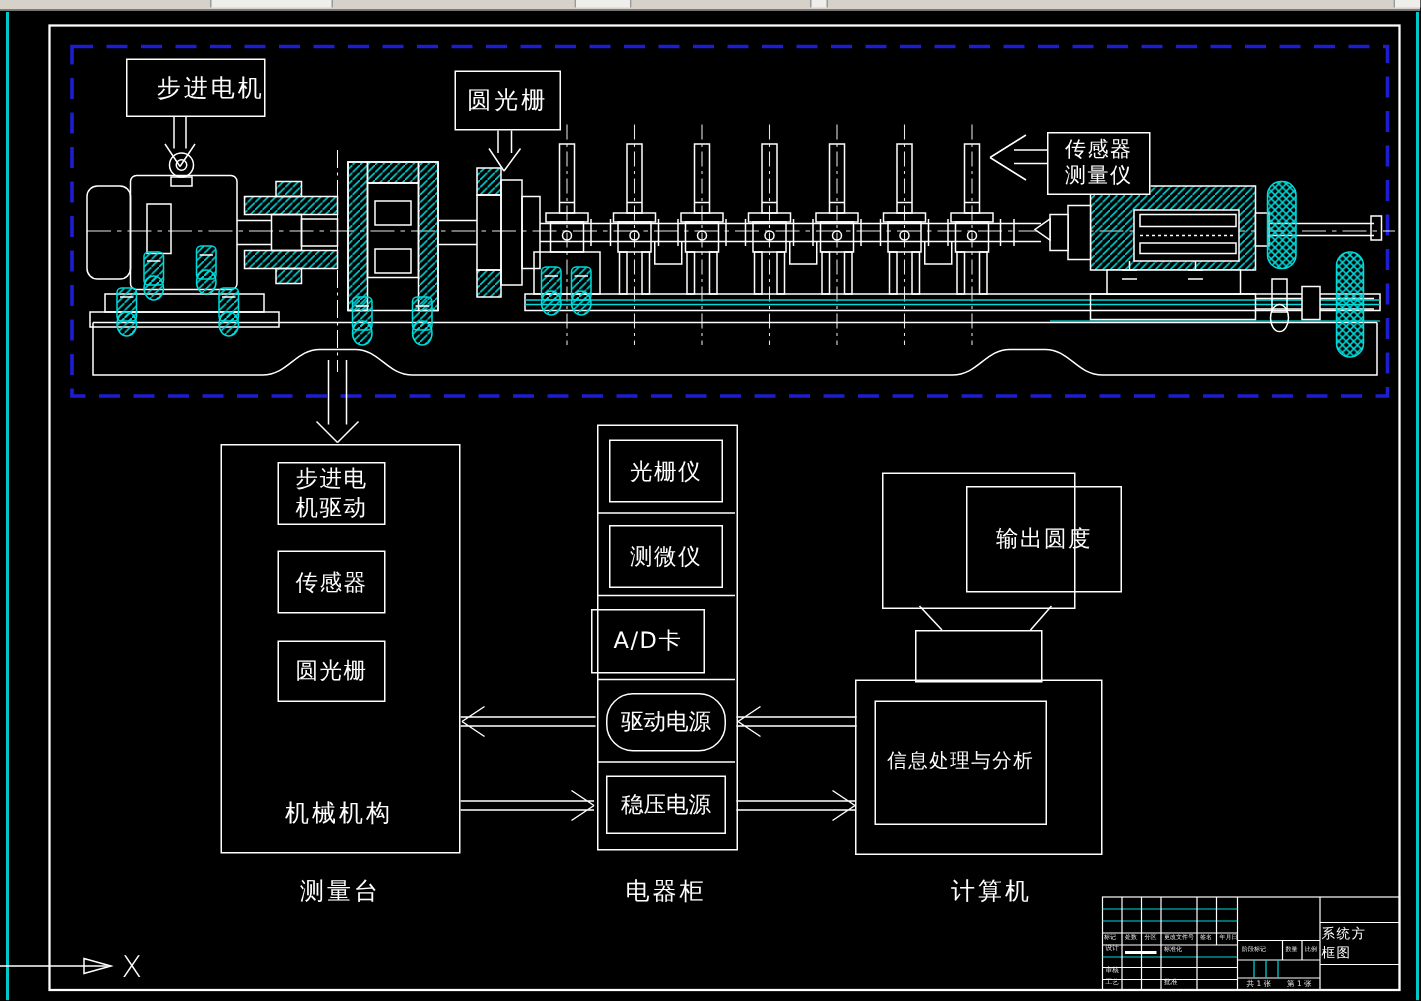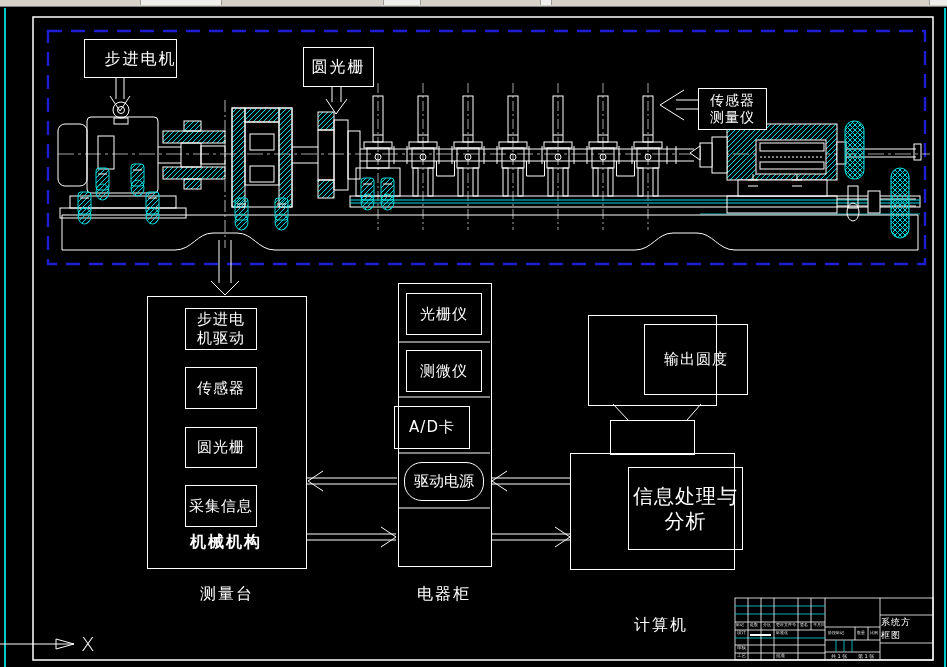--- a/index.html
+++ b/index.html
@@ -269,51 +269,51 @@
   <div class="abs cadbox mod" style="left:185px;top:308px;width:70px;height:40px;flex-direction:column;">
     <span>步进电</span>
     <span>机驱动</span>
   </div>
   <div class="abs cadbox mod" style="left:185px;top:367px;width:70px;height:40px;">
     <span>传感器</span>
   </div>
   <div class="abs cadbox mod" style="left:185px;top:427px;width:70px;height:39px;">
     <span>圆光栅</span>
   </div>
-  <div class="abs cadbox mod" style="left:185px;top:485px;width:70px;height:40px;">
-    <span>采集信息</span>
-  </div>
-  <div class="abs cap" style="left:160px;top:532px;width:132px;text-align:center;font-weight:bold;">机械机构</div>
+  <div class="abs cap" style="left:160px;top:532px;width:132px;text-align:center;">机械机构</div>
   <div class="abs cap" style="left:187px;top:584px;width:80px;text-align:center;">测量台</div>
 
   <div class="abs cadbox" style="left:398px;top:283px;width:92px;height:282px;"></div>
   <div class="abs cadbox mod" style="left:406px;top:350px;width:74px;height:40px;">
     <span>测微仪</span>
   </div>
   <div class="abs cadbox mod" style="left:406px;top:293px;width:74px;height:40px;">
     <span>光栅仪</span>
   </div>
   <div class="abs cadbox mod" style="left:394px;top:406px;width:74px;height:41px;">
     <span>A/D卡</span>
   </div>
   <div class="abs cadbox mod" style="left:404px;top:462px;width:78px;height:37px;letter-spacing:0;border-radius:18px;">
     <span>驱动电源</span>
   </div>
+  <div class="abs cadbox mod" style="left:404px;top:517px;width:78px;height:37px;letter-spacing:0;">
+    <span>稳压电源</span>
+  </div>
   <div class="abs cap" style="left:404px;top:584px;width:80px;text-align:center;">电器柜</div>
 
   <div class="abs cadbox" style="left:588px;top:315px;width:127px;height:89px;"></div>
   <div class="abs cadbox mod" style="left:600px;top:324px;width:102px;height:69px;margin-left:44px;">
     <span>输出圆度</span>
   </div>
   <div class="abs cadbox" style="left:610px;top:420px;width:83px;height:33px;"></div>
   <div class="abs cadbox" style="left:570px;top:453px;width:163px;height:115px;"></div>
-  <div class="abs cadbox" style="left:628px;top:467px;width:113px;height:81px;font-size:20px;letter-spacing:1px;justify-content:center;">
+  <div class="abs cadbox" style="left:583px;top:467px;width:113px;height:81px;font-size:13px;letter-spacing:1px;justify-content:center;">
     <span>信息处理与分析</span>
   </div>
-  <div class="abs cap" style="left:621px;top:584px;width:80px;text-align:center;margin-top:31px;">计算机</div>
+  <div class="abs cap" style="left:621px;top:584px;width:80px;text-align:center;">计算机</div>
 
   <span class="tb-txt" style="left:736px;top:623px;width:12px;font-size:4px;">标记</span>
   <span class="tb-txt" style="left:750px;top:623px;width:11px;font-size:4px;">处数</span>
   <span class="tb-txt" style="left:763px;top:623px;width:11px;font-size:4px;">分区</span>
   <span class="tb-txt" style="left:776px;top:623px;width:22px;font-size:4px;">更改文件号</span>
   <span class="tb-txt" style="left:800px;top:623px;width:11px;font-size:4px;">签名</span>
   <span class="tb-txt" style="left:813px;top:623px;width:12px;font-size:4px;">年月日</span>
   <span class="tb-txt" style="left:737px;top:631px;">设计</span>
   <span class="tb-txt" style="left:776px;top:631px;font-size:4px;">标准化</span>
   <span class="tb-txt" style="left:737px;top:646px;">审核</span>

